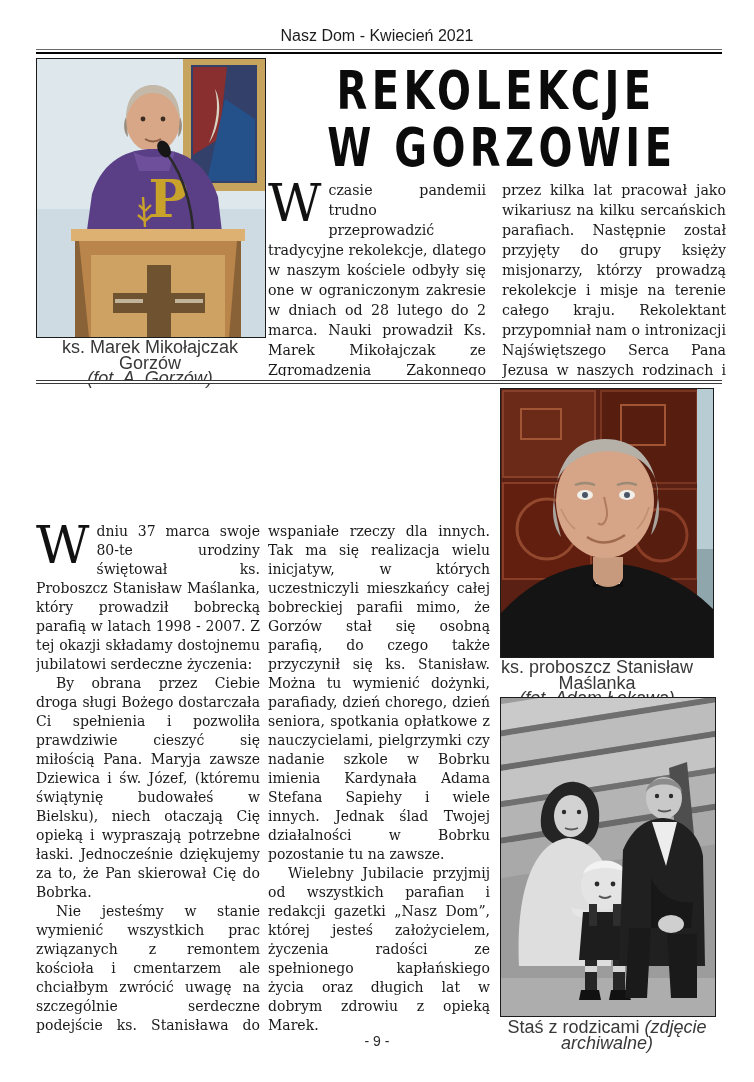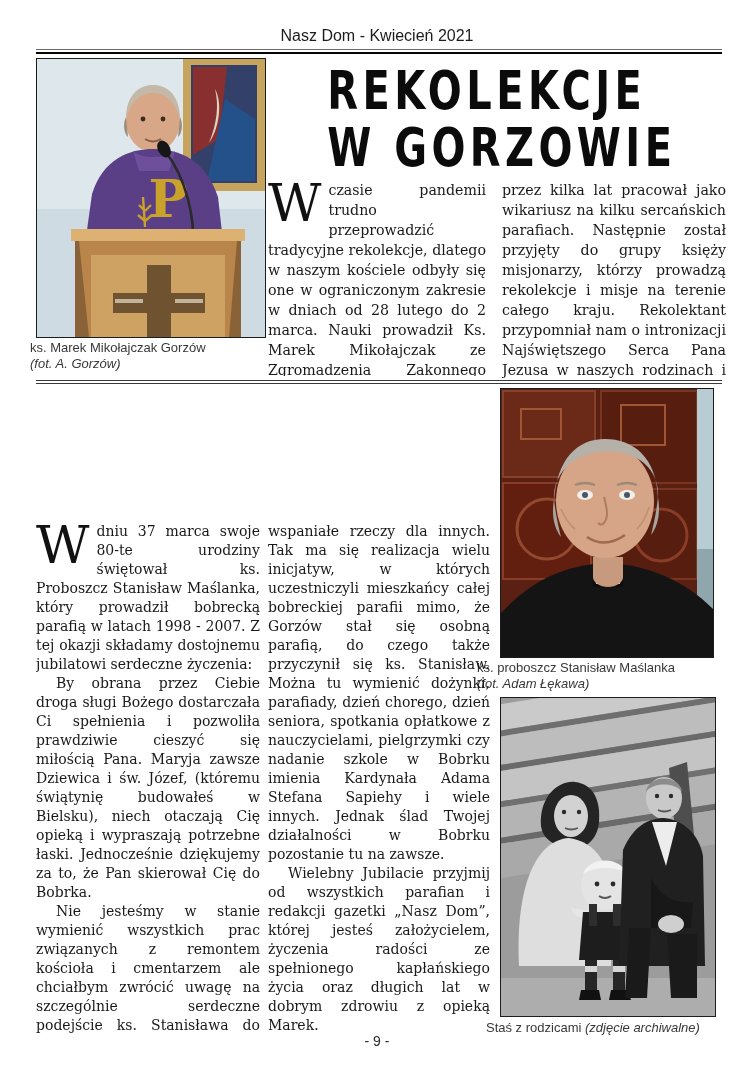--- a/index.html
+++ b/index.html
@@ -11,43 +11,43 @@
   .abs{position:absolute;}
   
   .header-title{
     top:27px;left:0;width:754px;text-align:center;
     font-family:"Liberation Sans",sans-serif;font-size:16px;color:#1c1c1c;
   }
   .rule{left:36px;width:686px;height:2px;background:#fff;}
   .rule-header{top:49px;border-top:1px solid #6a6a6a;border-bottom:2px solid #050505;}
   .rule-mid{top:380px;border-top:1.4px solid #3a3a3a;border-bottom:1.4px solid #3a3a3a;}
   
-  .headline{font-family:"DejaVu Sans",sans-serif;font-weight:bold;color:#0b0b0b;}
+  .headline{font-family:"DejaVu Sans",sans-serif;font-weight:bold;color:#0b0b0b;text-align:center;}
   .headline .line{
     font-size:54px;line-height:57px;letter-spacing:6px;white-space:nowrap;
     transform:scaleX(0.74);transform-origin:50% 50%;
   }
   
   .bodycol{text-align:justify;overflow:hidden;hyphens:auto;-webkit-hyphens:auto;}
   .a1{font-size:14.2px;line-height:20px;}
   .a2{font-size:14px;line-height:19px;}
   .bodycol p{margin:0;}
   .indent{text-indent:20px;}
   .dropcap{
     float:left;font-size:52px;line-height:40px;padding:3px 7px 0 0;color:#111;
   }
   .author{
     font-style:italic;text-align:right;font-size:14.5px;line-height:19px;
     padding-right:8px;color:#191919;
   }
   
   .photo{border:1px solid #1c1c1c;background:#ddd;overflow:hidden;}
   .caption{
-    font-family:"Liberation Sans",sans-serif;font-size:13px;line-height:15.5px;
-    text-align:left;color:#383838;
+    font-family:"Liberation Sans",sans-serif;font-size:18px;line-height:15.5px;
+    text-align:center;color:#383838;
   }
   .caption .it{font-style:italic;}
   .pagenum{
     top:1033px;left:0;width:754px;text-align:center;
     font-family:"Liberation Sans",sans-serif;font-size:14px;color:#2a2a2a;
   }
 </style>
 </head>
 <body>
 

